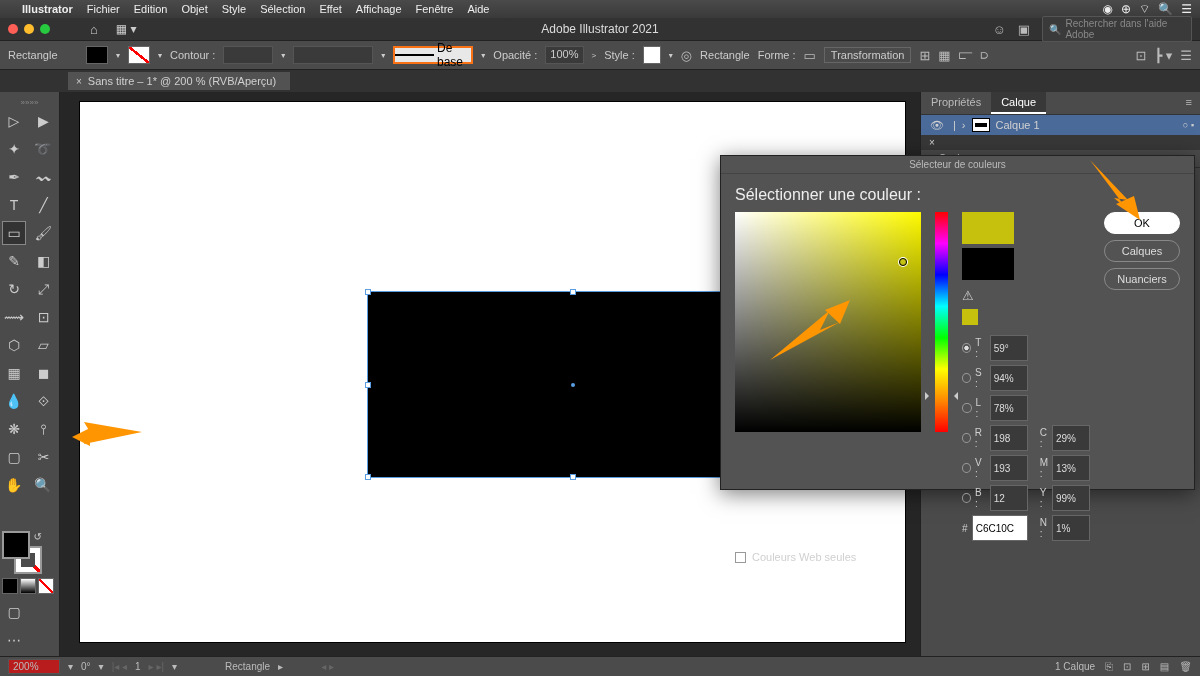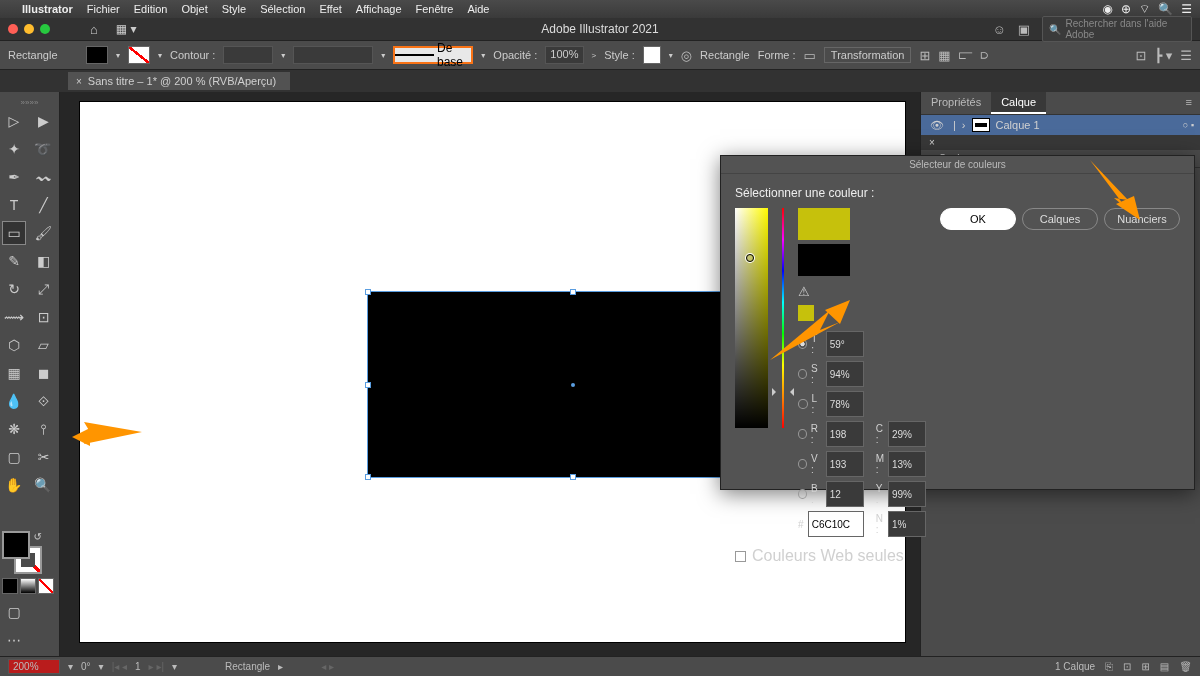--- a/index.html
+++ b/index.html
@@ -80,42 +80,42 @@
 .layer-row .thumb{width:18px;height:14px;background:#fff;border:1px solid #000;position:relative;}
 .layer-row .thumb::after{content:"";position:absolute;left:2px;top:4px;right:2px;bottom:4px;background:#000;}
 .layer-row .dot{margin-left:auto;font-size:9px;}
 .color-sub{background:#383838;padding:2px 8px;font-size:10px;display:flex;align-items:center;}
 .sub-label{padding:3px 10px;font-size:10px;border-bottom:1px solid #333;}
 
 
 .picker { position:absolute; top:155px; left:720px; width:475px; height:335px; background:#535353; border:1px solid #222; box-shadow:0 4px 20px rgba(0,0,0,.5); z-index:50; }
 .picker-title{font-size:10px;text-align:center;padding:3px;color:#bbb;border-bottom:1px solid #444;}
 .picker-body{padding:12px 14px;}
-.picker-label{font-size:12px;color:#eee;margin-bottom:8px;}
+.picker-label{font-size:16px;color:#eee;margin-bottom:8px;}
 .picker-main{display:flex;gap:14px;}
 .sv-square{width:220px;height:220px;position:relative;background:linear-gradient(to top, #000, transparent), linear-gradient(to right, #fff, hsl(59,100%,50%));}
 .sv-cursor{position:absolute;width:8px;height:8px;border:1px solid #000;border-radius:50%;box-shadow:0 0 0 1px #fff;}
 .hue-strip{width:16px;height:220px;background:linear-gradient(to bottom,#f00,#f0f,#00f,#0ff,#0f0,#ff0,#f80,#f00);position:relative;}
 .hue-slider{position:absolute;left:-4px;right:-4px;height:4px;border-top:4px solid transparent;border-bottom:4px solid transparent;}
 .hue-slider::before{content:"";position:absolute;left:-6px;top:-4px;border:4px solid transparent;border-left-color:#ccc;}
 .hue-slider::after{content:"";position:absolute;right:-6px;top:-4px;border:4px solid transparent;border-right-color:#ccc;}
 .preview-col{display:flex;flex-direction:column;gap:4px;}
 .preview-sw{width:52px;height:32px;}
 .new-c{background:#c6c10c;} .old-c{background:#000;}
 .tiny-sw{width:16px;height:16px;margin-top:4px;}
-.btn-col{display:flex;gap:6px;}
+.btn-col{display:flex;flex-direction:column;gap:6px;}
 .pk-btn{width:76px;height:22px;border-radius:11px;border:1px solid #888;background:#535353;color:#ddd;font-size:11px;display:flex;align-items:center;justify-content:center;}
 .pk-btn.ok{background:#fff;color:#000;border-color:#fff;}
 .fields{display:grid;grid-template-columns:auto auto;gap:4px 12px;margin-top:10px;font-size:10px;align-items:center;}
 .fld{display:flex;align-items:center;gap:4px;}
 .fld .radio{width:10px;height:10px;border:1px solid #999;border-radius:50%;display:inline-block;}
 .fld .radio.on{background:radial-gradient(#ddd 40%,transparent 45%);}
 .fld input{width:38px;height:16px;background:#3a3a3a;border:1px solid #666;color:#ddd;font-size:10px;padding:12px 3px;}
 .hex-row input{width:56px;background:#fff;color:#000;}
-.web-only{margin-top:10px;font-size:16px;display:flex;align-items:center;gap:6px;}
+.web-only{margin-top:10px;font-size:11px;display:flex;align-items:center;gap:6px;}
 .web-only .cb{width:11px;height:11px;border:1px solid #999;}
 
 
 .footer { position:absolute; bottom:0; left:0; right:0; height:20px; background:#4b4b4b; border-top:1px solid #222; display:flex; align-items:center; padding:0 8px; font-size:10px; color:#bbb; gap:8px;}
 .footer .zoom{width:52px;background:#b91c1c;border:1px solid #555;padding:1px 4px;}
 .footer .sep{color:#666;}
 .footer .right-foot{margin-left:auto;display:flex;gap:10px;align-items:center;}
 
 
 .arrow { position:absolute; z-index:100; }

